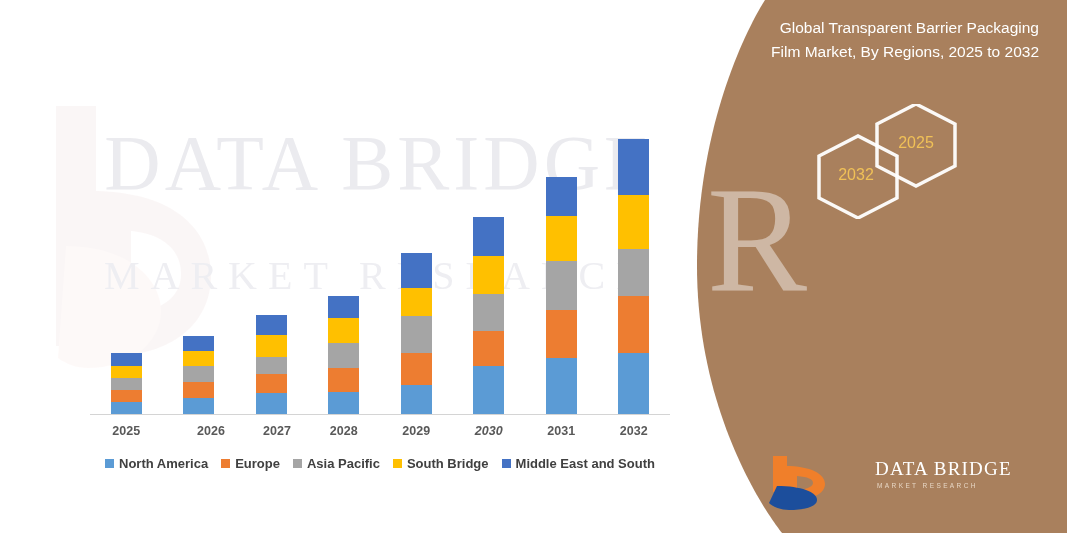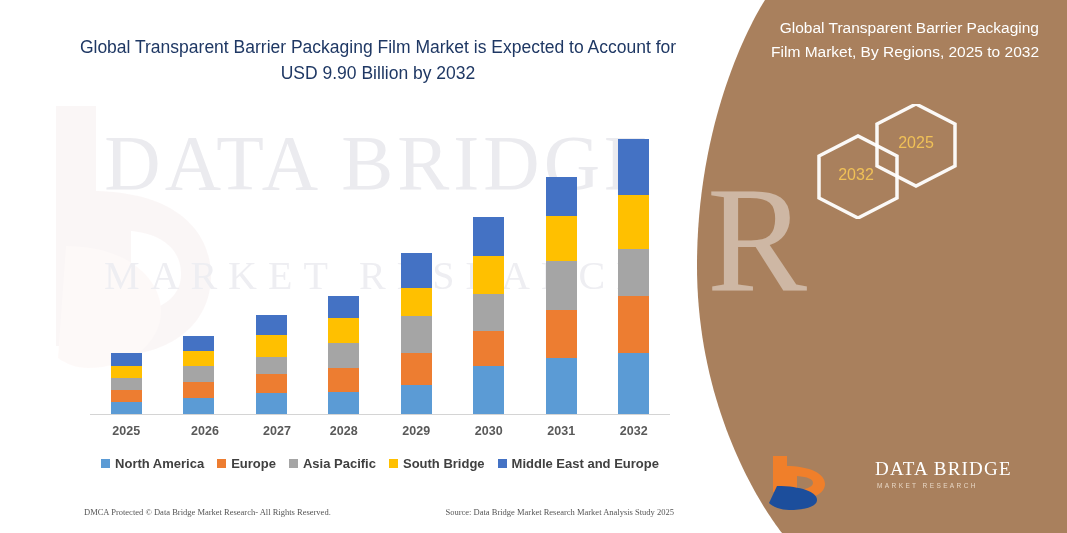--- a/index.html
+++ b/index.html
@@ -205,21 +205,20 @@
       <path d="M55 95 C140 95 175 135 175 180 C175 228 135 260 75 260 L55 260 Z
                M95 135 L95 218 C130 214 145 198 145 178 C145 155 128 138 95 135 Z" fill="#f7efef"></path>
       <path d="M30 150 C90 150 125 182 125 215 C125 248 92 272 52 272 C40 272 30 268 22 262 Z" fill="#fdf4f2"></path>
     </svg>
 
     <div id="watermark-text">
       <span>DATA BRIDGE</span>
       <span class="wm2">MARKET RESEARCH</span>
     </div>
 
-    <div id="chart-title">Global Transparent Barrier Packaging Film Market is Expected to Account for USD 9.90 Billion by 2032</div>
 
     <div id="plot">
         <div class="bar-group" style="left: 20.75px;">
           <div class="seg" style="height: 13px; background: rgb(68, 114, 196);"></div>
           <div class="seg" style="height: 12px; background: rgb(255, 192, 0);"></div>
           <div class="seg" style="height: 12px; background: rgb(165, 165, 165);"></div>
           <div class="seg" style="height: 12px; background: rgb(237, 125, 49);"></div>
           <div class="seg" style="height: 13px; background: rgb(91, 155, 213);"></div>
         </div>
         <div class="bar-group" style="left: 93.25px;">
@@ -268,25 +267,25 @@
           <div class="seg" style="height: 56px; background: rgb(68, 114, 196);"></div>
           <div class="seg" style="height: 54px; background: rgb(255, 192, 0);"></div>
           <div class="seg" style="height: 47px; background: rgb(165, 165, 165);"></div>
           <div class="seg" style="height: 57px; background: rgb(237, 125, 49);"></div>
           <div class="seg" style="height: 62px; background: rgb(91, 155, 213);"></div>
         </div>
       </div>
     <div id="axis-line"></div>
     <div id="x-labels">
         <div class="x-label" style="left: 1.25px;">2025</div>
-        <div class="x-label" style="left: 80px;">2026</div>
+        <div class="x-label" style="left: 86px;">2026</div>
         <div class="x-label" style="left: 152px;">2027</div>
         <div class="x-label" style="left: 218.75px;">2028</div>
         <div class="x-label" style="left: 291.25px;">2029</div>
-        <div class="x-label" style="left: 363.75px;">2030</div>
+        <div class="x-label" style="left: 363.75px; font-style: italic;">2030</div>
         <div class="x-label" style="left: 436.25px;">2031</div>
         <div class="x-label" style="left: 508.75px;">2032</div>
       </div>
 
     <div id="legend">
         <div class="legend-item">
           <span class="legend-swatch" style="background: rgb(91, 155, 213);"></span>
           <span class="legend-label">North America</span>
         </div>
         <div class="legend-item">
@@ -296,28 +295,24 @@
         <div class="legend-item">
           <span class="legend-swatch" style="background: rgb(165, 165, 165);"></span>
           <span class="legend-label">Asia Pacific</span>
         </div>
         <div class="legend-item">
           <span class="legend-swatch" style="background: rgb(255, 192, 0);"></span>
           <span class="legend-label">South Bridge</span>
         </div>
         <div class="legend-item">
           <span class="legend-swatch" style="background: rgb(68, 114, 196);"></span>
-          <span class="legend-label">Middle East and Europe</span>
-        </div>
-      </div>
-
-    <div id="footer">
-      <span>DMCA Protected © Data Bridge Market Research-  All Rights Reserved.</span>
-      <span>Source: Data Bridge Market Research  Market Analysis Study 2025</span>
-    </div>
+          <span class="legend-label">Middle East and South</span>
+        </div>
+      </div>
+
   </div>
 
   <div id="right-panel">
     <svg id="right-bg" viewBox="0 0 380 533" preserveAspectRatio="none">
       <path d="M78 0 L380 0 L380 533 L95 533 C95 533 10 430 10 266 C10 102 78 0 78 0 Z" fill="#a9805d"></path>
       <text x="20" y="290" font-family="Liberation Serif, serif" font-size="150" fill="#f3efeb" opacity="0.5">R</text>
     </svg>
 
     <div id="right-content">
       <div id="right-title">Global Transparent Barrier Packaging Film Market, By Regions, 2025 to 2032</div>

